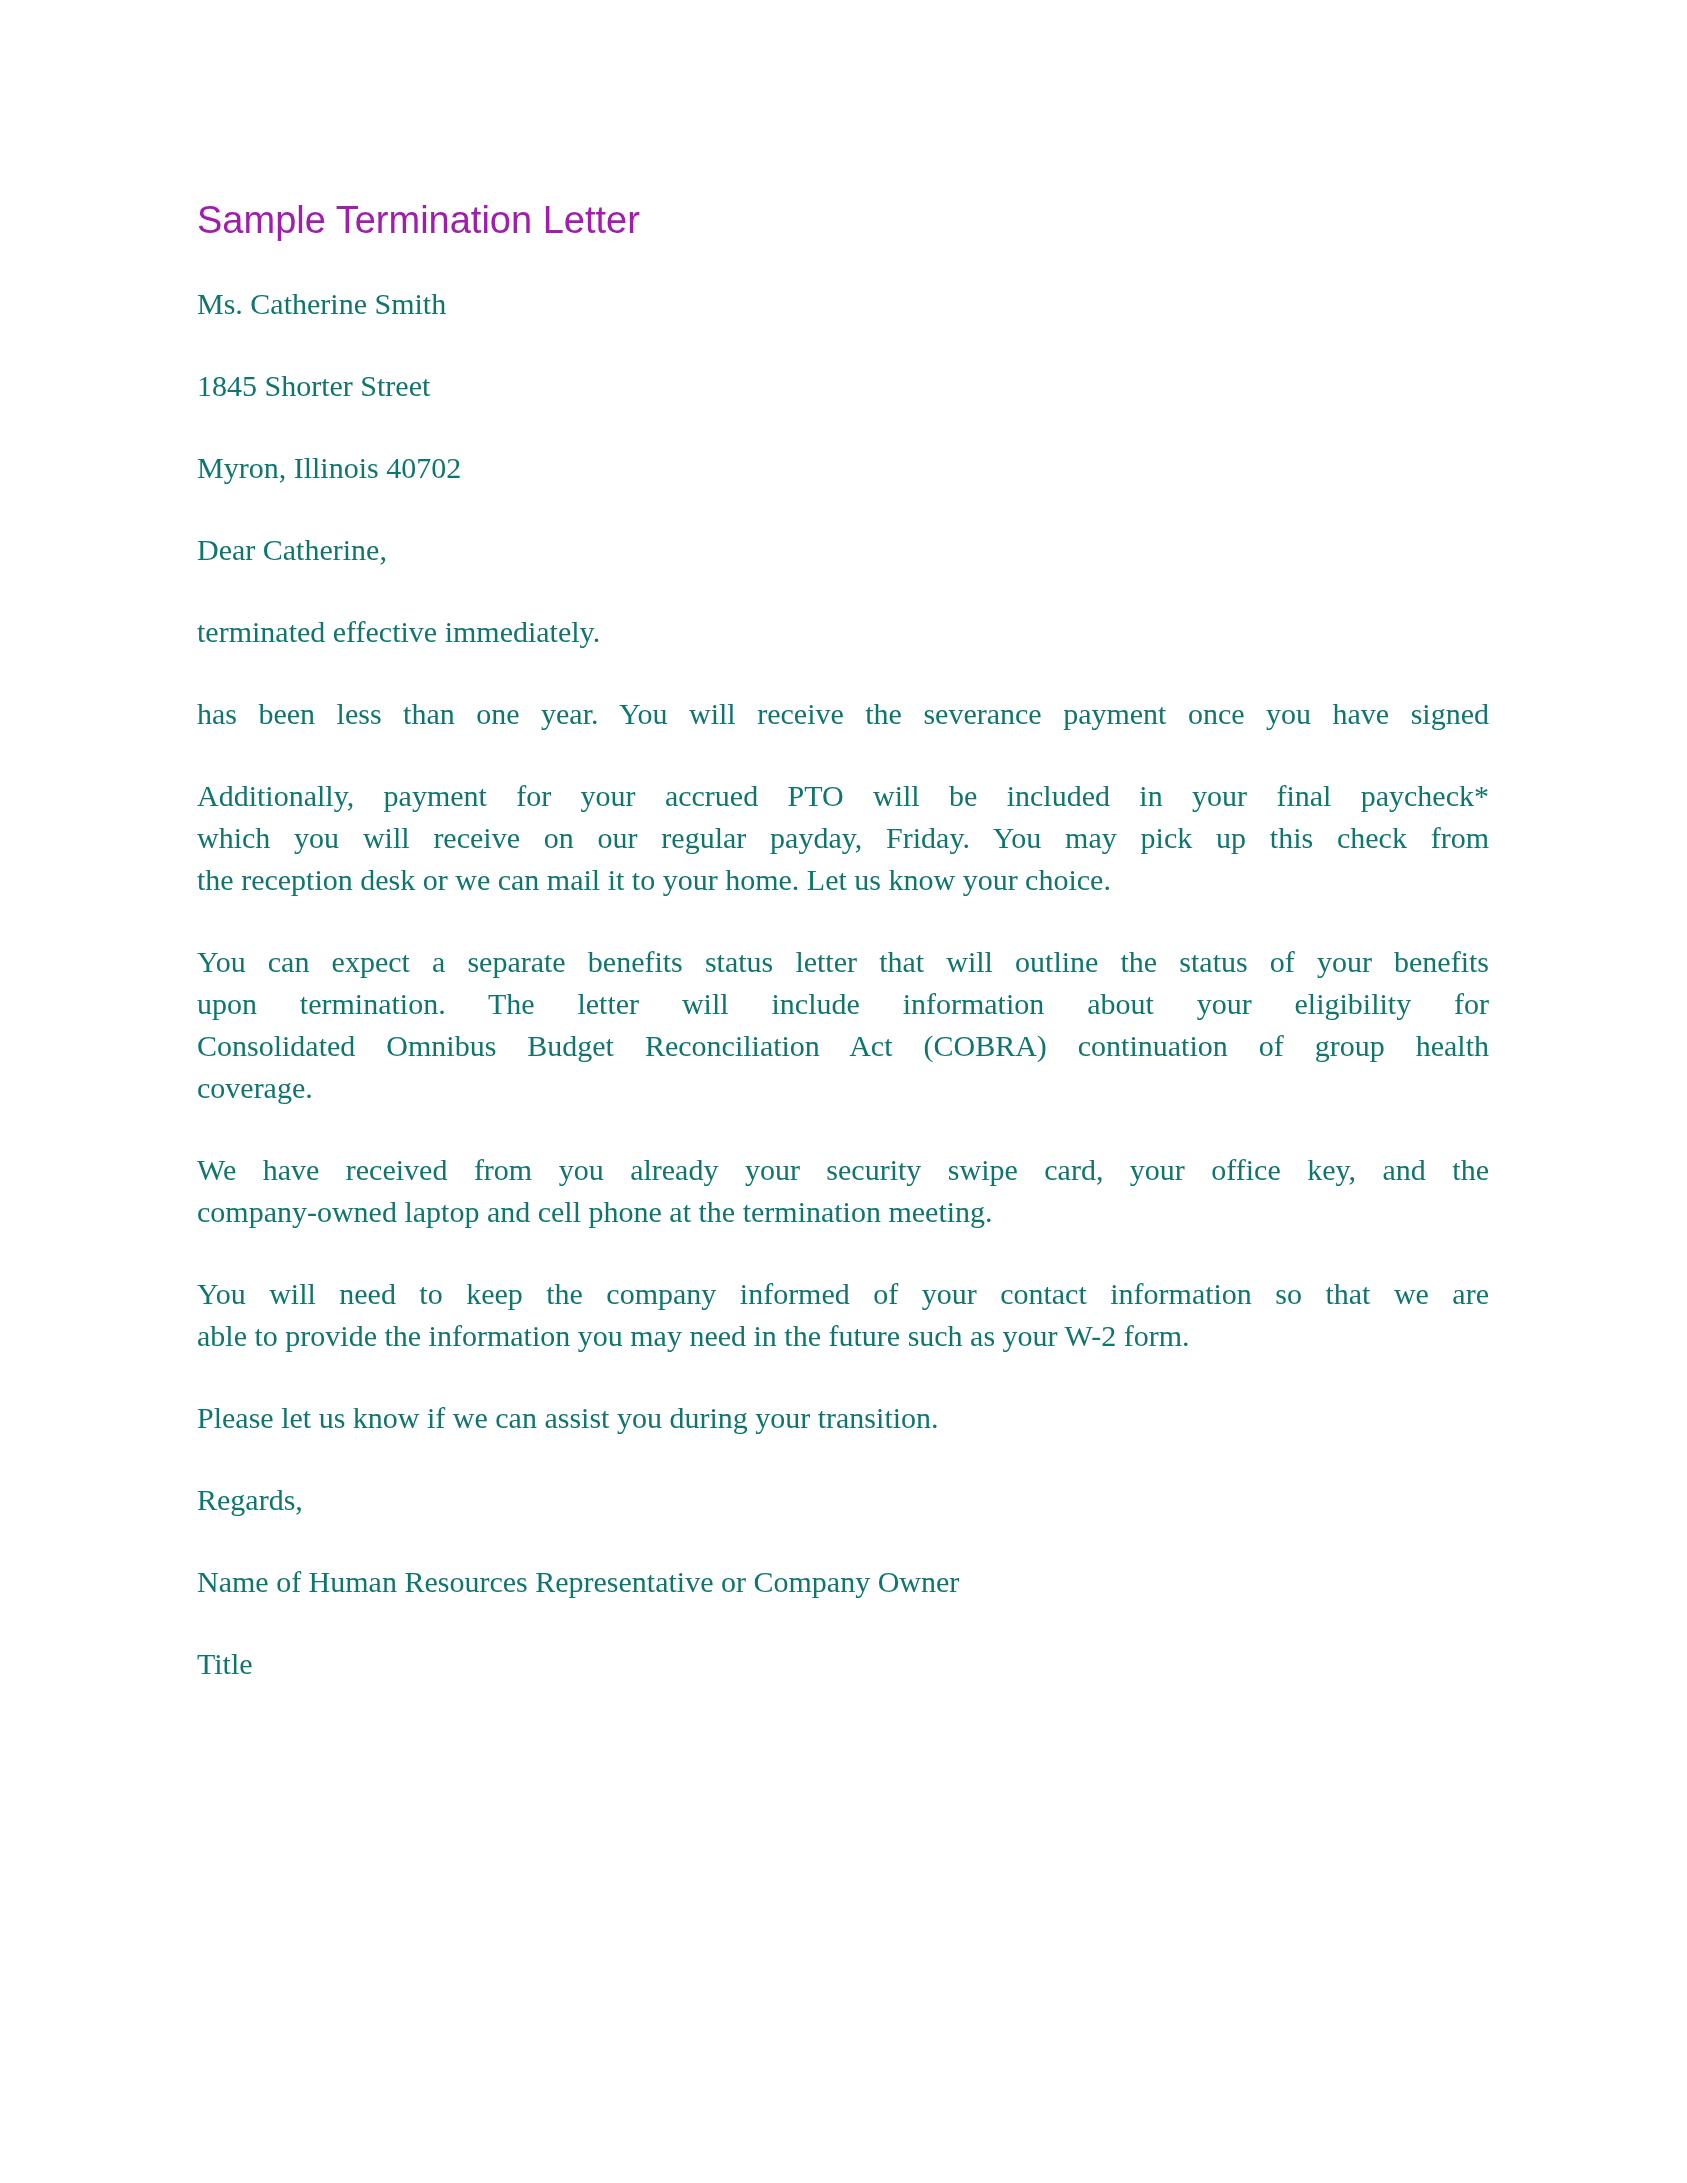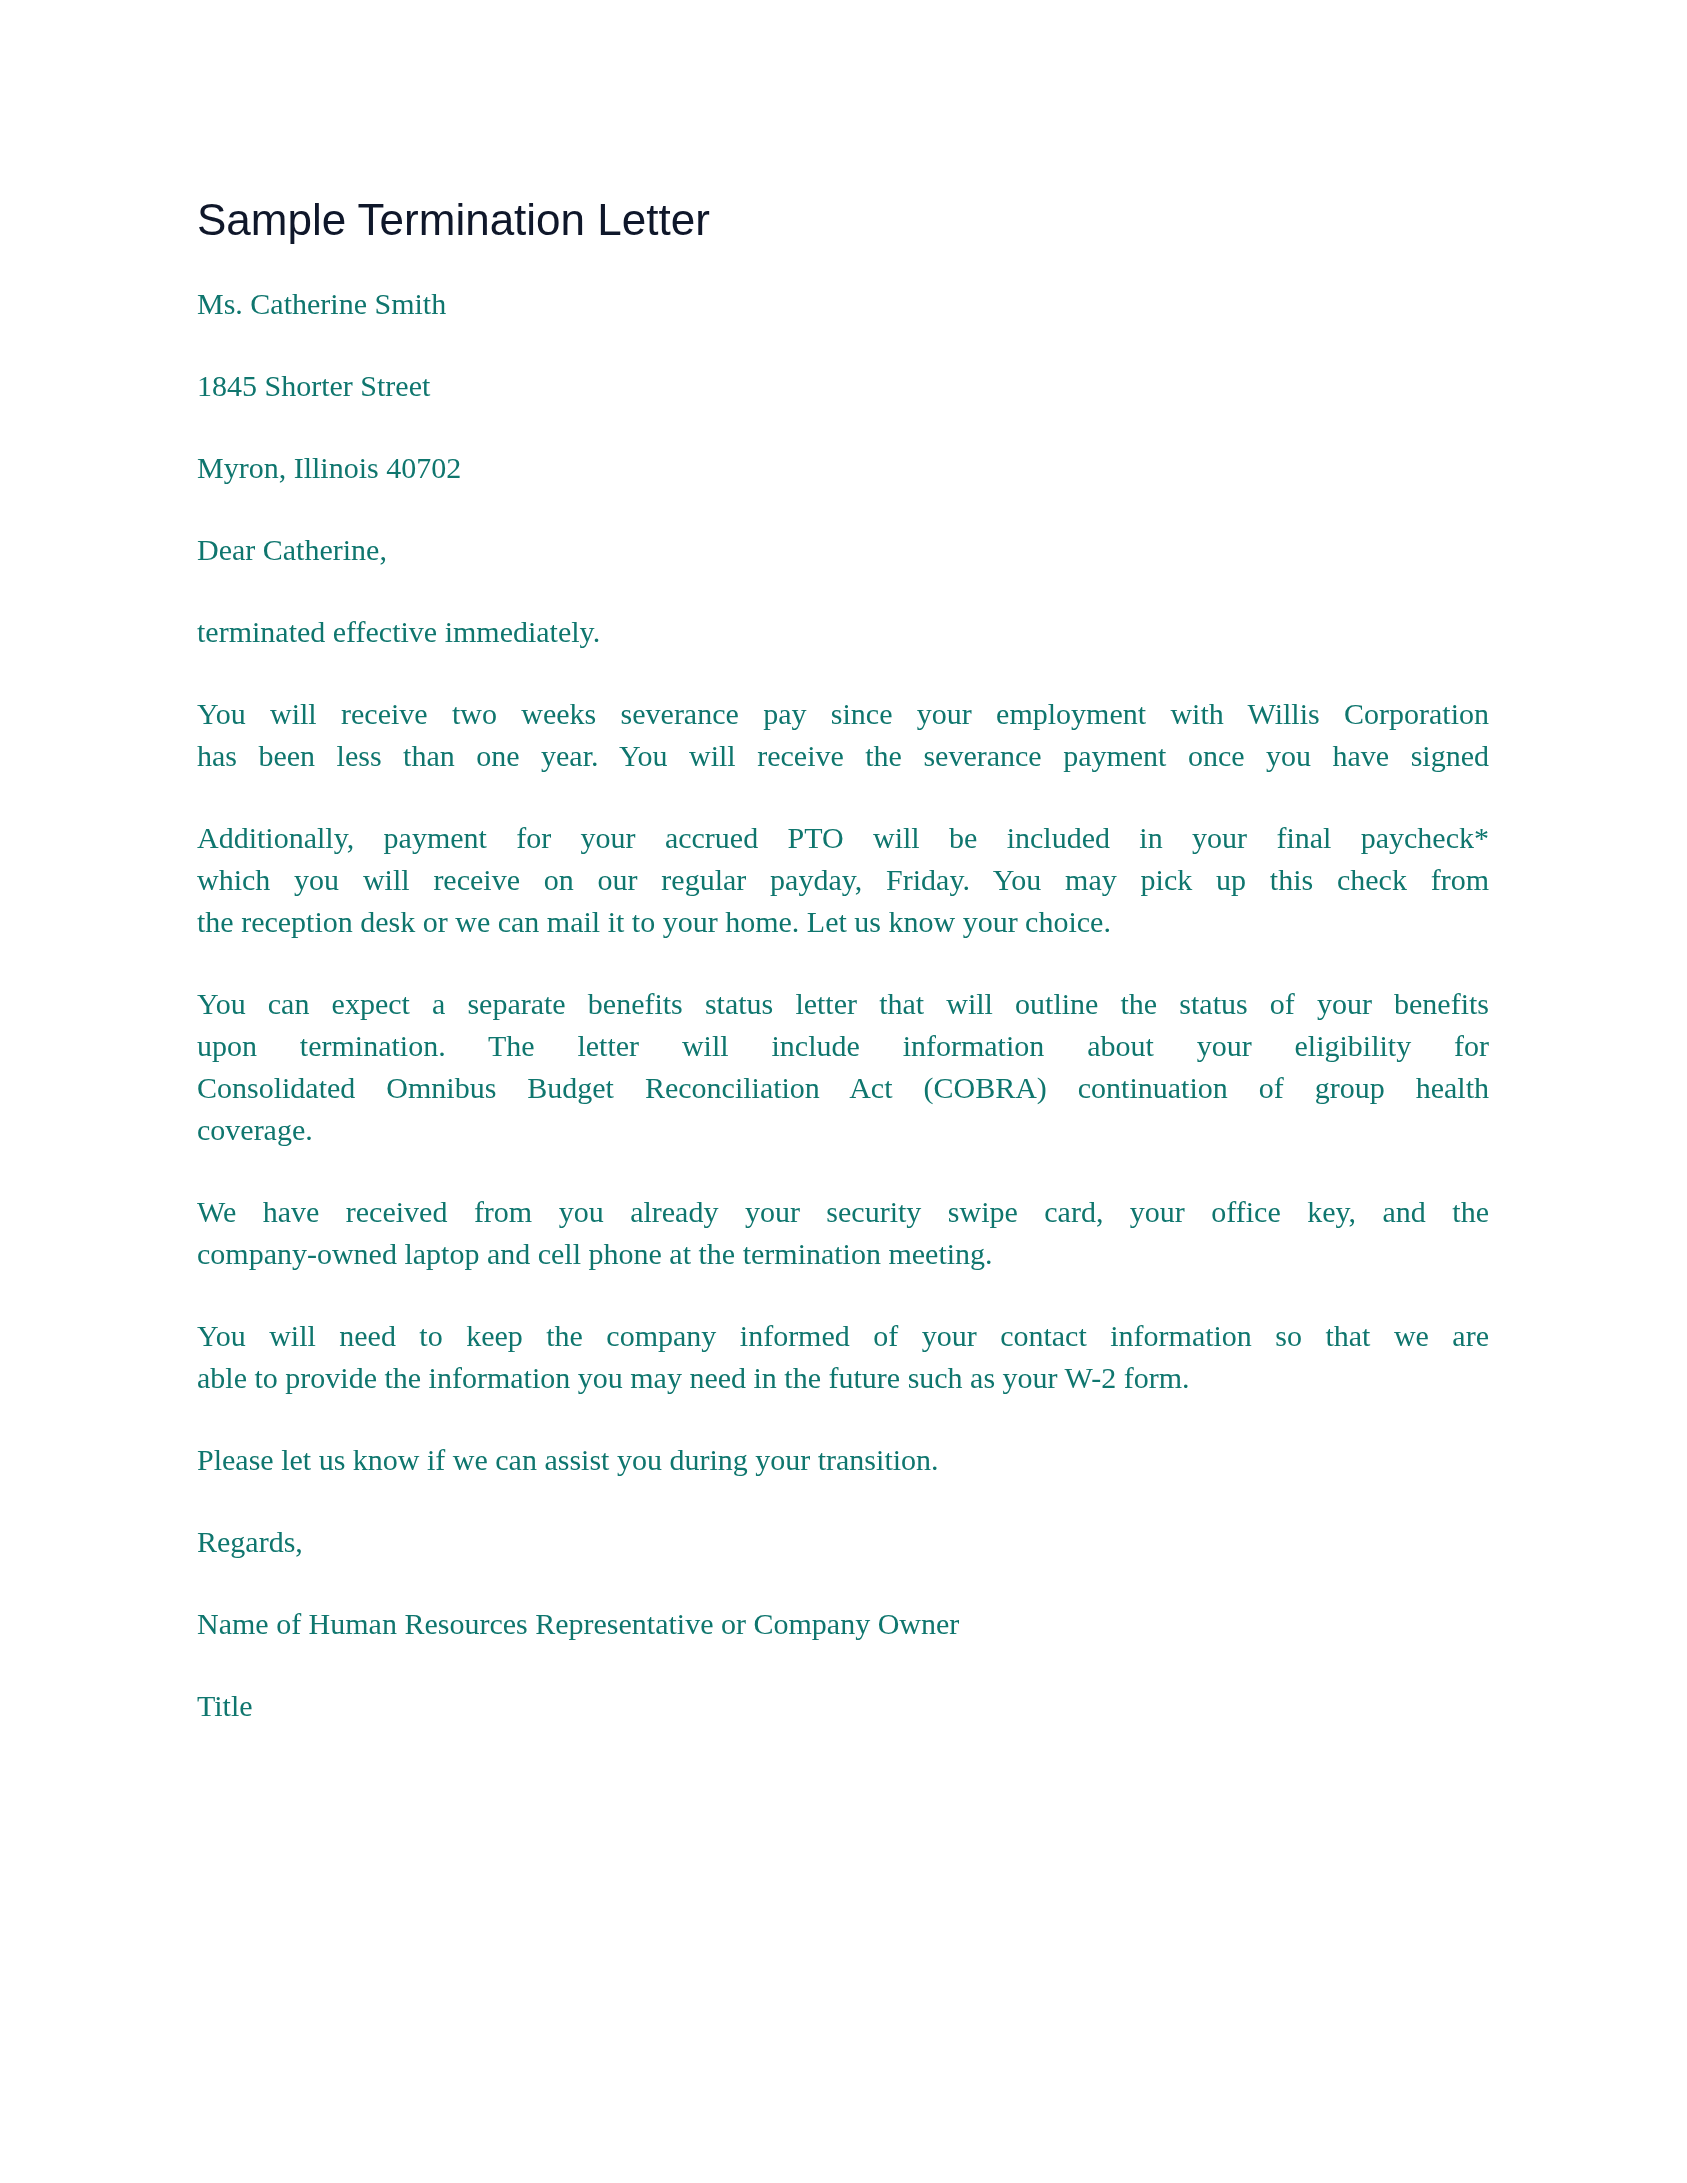--- a/index.html
+++ b/index.html
@@ -15,23 +15,23 @@
   .page {
     box-sizing: border-box;
     width: 1687px;
     height: 2184px;
     padding: 199px 198px 0 197px;
     background: #ffffff;
   }
   .heading {
     font-family: "Liberation Sans", sans-serif;
     font-weight: 400;
-    font-size: 44px;
+    font-size: 38px;
     line-height: 42px;
-    color: #0f172a;
+    color: #a21caf;
     margin: 0 0 42px 0;
   }
   .addr, .para {
     font-family: "Liberation Serif", serif;
     font-weight: 400;
     font-size: 30px;
     line-height: 42px;
     color: #0f766e;
     margin: 0 0 40px 0;
   }
@@ -63,21 +63,20 @@
 
   <p class="addr">Myron, Illinois 40702</p>
 
   <p class="addr">Dear Catherine,</p>
 
   <div id="paragraphs">
       <p class="para">
         <span class="line">terminated effective immediately.</span>
       </p>
       <p class="para">
-        <span class="line j">You will receive two weeks severance pay since your employment with Willis Corporation</span>
         <span class="line j">has been less than one year. You will receive the severance payment once you have signed</span>
       </p>
       <p class="para">
         <span class="line j">Additionally, payment for your accrued PTO will be included in your final paycheck*</span>
         <span class="line j">which you will receive on our regular payday, Friday. You may pick up this check from</span>
         <span class="line">the reception desk or we can mail it to your home. Let us know your choice.</span>
       </p>
       <p class="para">
         <span class="line j">You can expect a separate benefits status letter that will outline the status of your benefits</span>
         <span class="line j">upon termination. The letter will include information about your eligibility for</span>

